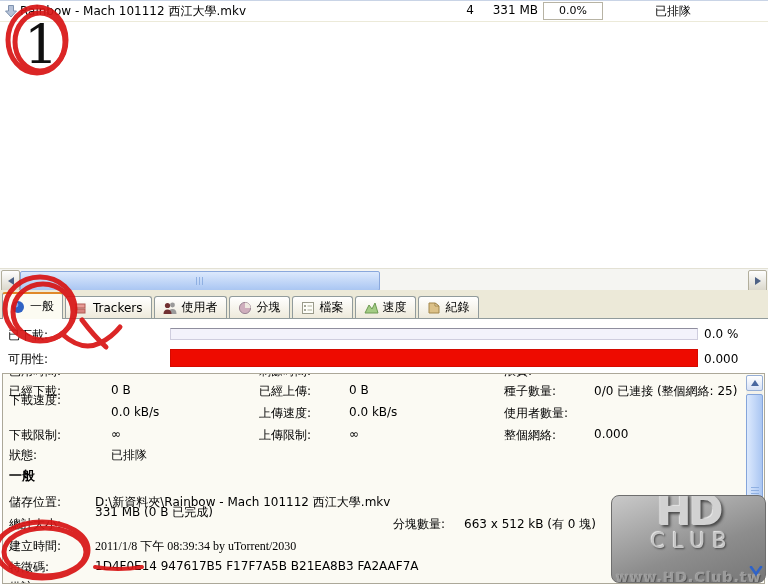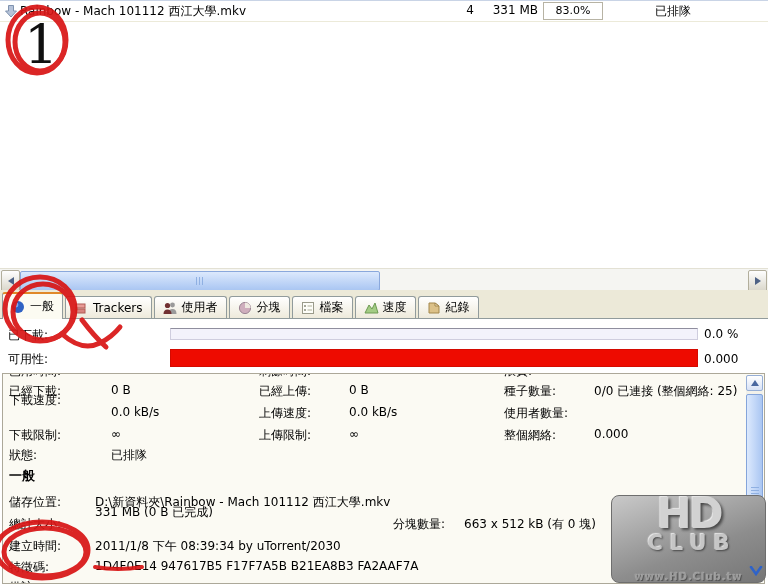--- a/index.html
+++ b/index.html
@@ -54,44 +54,44 @@
   .vsb-thumb{position:absolute;left:0;top:19px;width:17px;height:158px;border:1px solid #84a4da;border-radius:2px;
              background:linear-gradient(90deg,#dce9fd,#aac6f2);box-sizing:border-box;}
   .vgrip{position:absolute;left:4px;top:92px;width:8px;height:9px;
          background:repeating-linear-gradient(#8fb0e2 0 1px,transparent 1px 3px);}
   
   .wm{left:611px;top:495px;width:155px;height:88px;border-radius:8px;z-index:5;
       background:linear-gradient(160deg,#c9c9c9,#8d8d8d 60%,#767676);border:1px solid #6e6e6e;
       display:flex;flex-direction:column;align-items:center;justify-content:center;box-sizing:border-box;overflow:hidden;}
   .wm-hd{font-size:42px;font-weight:800;line-height:.85;letter-spacing:-3px;color:#d2d2d2;
          text-shadow:2px 2px 3px #474747,-1px -1px 1px #efefef;}
-  .wm-club{font-size:21px;font-weight:700;letter-spacing:7px;color:#c6c6c6;margin-left:7px;
+  .wm-club{font-size:21px;font-weight:400;letter-spacing:7px;color:#c6c6c6;margin-left:7px;
            text-shadow:1px 1px 2px #474747,-1px -1px 1px #eee;}
-  .wm-url{font-size:10px;font-weight:bold;letter-spacing:1px;color:#9b9b9b;margin-top:16px;
+  .wm-url{font-size:14px;font-weight:bold;letter-spacing:1px;color:#9b9b9b;margin-top:16px;
           text-shadow:1px 1px 1px #4f4f4f,0 0 1px #ddd;}
   .bluev{left:749px;top:566px;z-index:12;}
   
   .anno{left:0;top:0;z-index:20;pointer-events:none;}
 </style>
 </head>
 <body>
 
 <div>
 
   <div class="abs topline"></div>
   <div class="abs trow">
     <span class="abs ticon">
       <svg width="14" height="14" viewBox="0 0 14 14">
           <path d="M7 13 L1.5 7 H4.5 V1.5 H9.5 V7 H12.5 Z" fill="#b6c3d9" stroke="#7f92ae" stroke-width="1"></path>
         </svg>
     </span>
     <span class="abs tname">Rainbow - Mach 101112 西江大學.mkv</span>
     <span class="abs tpeers">4</span>
     <span class="abs tsize">331 MB</span>
-    <span class="abs tprog"><span>83.0%</span></span>
+    <span class="abs tprog"><span>0.0%</span></span>
     <span class="abs tstatus">已排隊</span>
   </div>
   <div class="abs rowsep"></div>
 
   <div class="abs hsb">
     <div class="hsb-btn l">
       <svg width="6" height="8" viewBox="0 0 6 8">
           <path d="M6 0 L0 4 L6 8 Z" fill="#4d6185"></path>
         </svg>
     </div>
@@ -217,21 +217,21 @@
 
       <span class="gl" style="top:120px;">儲存位置:</span>
       <span class="gv" style="top:120px;">D:\新資料夾\Rainbow - Mach 101112 西江大學.mkv</span>
 
       <span class="gl" style="top:142px;">總計大小:</span>
       <span class="gv" style="top:130px;">331 MB (0 B 已完成)</span>
       <span class="pl" style="top:142px;">分塊數量:</span>
       <span class="pv" style="top:142px;">663 x 512 kB (有 0 塊)</span>
 
       <span class="gl" style="top:164px;text-align:right;">建立時間:</span>
-      <span class="gv" style="top:164px;">2011/1/8 下午 08:39:34 by uTorrent/2030</span>
+      <span class="gv" style="top:164px;font-family:Liberation Serif, serif;">2011/1/8 下午 08:39:34 by uTorrent/2030</span>
 
       <span class="gl" style="top:185px;">特徵碼:</span>
       <span class="gv" style="top:185px;">1D4F0E14 947617B5 F17F7A5B B21EA8B3 FA2AAF7A</span>
 
       <span class="gl" style="top:205px;">備註:</span>
 
       <div class="vsb">
         <div class="vsb-btn up">
           <svg width="8" height="6" viewBox="0 0 8 6">
               <path d="M4 0 L8 6 H0 Z" fill="#4a68a0"></path>

